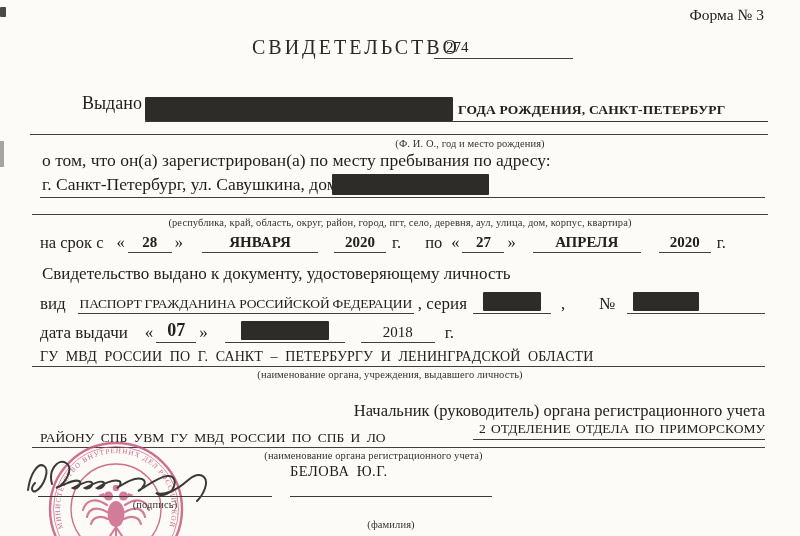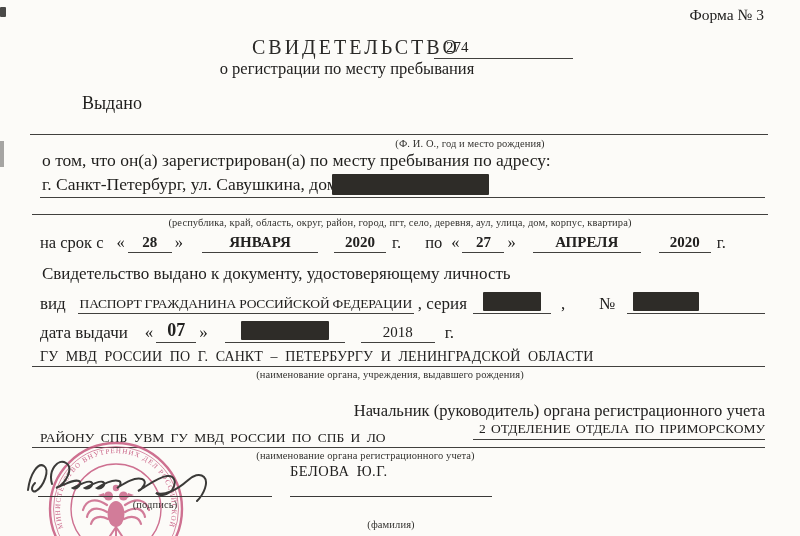--- a/index.html
+++ b/index.html
@@ -66,21 +66,21 @@
 
   .issuer-line{top:348px;left:32px;right:35px;height:18px;border-bottom:1.6px solid #41403e;}
   .issuer-txt{position:absolute;left:8px;bottom:1px;font-size:14px;word-spacing:4px;white-space:nowrap;letter-spacing:.1px;}
   .issuer-caption{top:369px;left:0;width:780px;}
 
   .nach-row{top:401px;left:40px;right:35px;font-size:16.5px;flex-direction:column;}
   .nach-label{white-space:nowrap;}
   .nach-value{flex:1;border-bottom:1.6px solid #41403e;margin-left:10px;font-size:13.5px;word-spacing:2px;padding:0 0 2px 6px;white-space:nowrap;}
   .rayon-line{top:428px;left:32px;right:35px;height:19px;border-bottom:1.6px solid #41403e;}
   .rayon-txt{position:absolute;left:8px;bottom:1px;font-size:13.5px;word-spacing:3px;white-space:nowrap;}
-  .rayon-caption{top:450px;left:0;width:731px;}
+  .rayon-caption{top:450px;left:8px;width:731px;}
 
   
   .stamp-svg{position:absolute;left:41px;top:434px;}
   .sig-svg{position:absolute;left:22px;top:450px;}
   .sig-hr{top:496px;left:38px;width:234px;border-bottom:1.5px solid #3a3938;}
   .sig-caption{top:499px;left:58px;width:194px;}
   .fam-name{top:463px;left:290px;width:202px;text-align:left;font-size:14.5px;letter-spacing:.5px;word-spacing:3px;}
   .fam-hr{top:496px;left:290px;width:202px;border-bottom:1.5px solid #3a3938;}
   .fam-caption{top:499px;left:290px;width:202px;margin-top:20px;}
 
@@ -95,23 +95,26 @@
 
   <div class="abs mark1"></div>
   <div class="abs mark2"></div>
 
   <div class="abs form-no">Форма № 3</div>
 
   <div class="abs title">СВИДЕТЕЛЬСТВО</div>
   <div class="abs title-num">
     <span>274</span>
   </div>
-  <div class="abs subtitle">о регистрации по месту пребывания</div>
 
   <div class="abs vydano-label bodytext" style="font-size:18px">Выдано</div>
+  <div class="vydano-line abs">
+    <span class="redact"></span>
+    <span class="vydano-suffix">ГОДА РОЖДЕНИЯ, САНКТ-ПЕТЕРБУРГ</span>
+  </div>
   <div class="hr fio-hr"></div>
   <div class="caption fio-caption">(Ф. И. О., год и место рождения)</div>
 
   <div class="abs statement bodytext nowrap">о том, что он(а) зарегистрирован(а) по месту пребывания по адресу:</div>
 
   <div class="abs addr-line">
     <span class="txt bodytext nowrap">г. Санкт-Петербург, ул. Савушкина, дом</span>
     <span class="redact addr-redact"></span>
   </div>
   <div class="hr addr-hr2"></div>
@@ -158,21 +161,21 @@
     <span class="ubox month-box">
       <span class="redact"></span>
     </span>
     <span class="field year-field">2018</span>
     <span style="margin-left:10px">г.</span>
   </div>
 
   <div class="abs issuer-line">
     <span class="issuer-txt">ГУ МВД РОССИИ ПО Г. САНКТ – ПЕТЕРБУРГУ И ЛЕНИНГРАДСКОЙ ОБЛАСТИ</span>
   </div>
-  <div class="caption issuer-caption">(наименование органа, учреждения, выдавшего рождения)</div>
+  <div class="caption issuer-caption">(наименование органа, учреждения, выдавшего личность)</div>
 
   <div class="flexrow nach-row">
     <span class="nach-label">Начальник (руководитель) органа регистрационного учета</span>
     <span class="nach-value">2 ОТДЕЛЕНИЕ ОТДЕЛА ПО ПРИМОРСКОМУ</span>
   </div>
   <div class="abs rayon-line">
     <span class="rayon-txt">РАЙОНУ СПБ УВМ ГУ МВД РОССИИ ПО СПБ И ЛО</span>
   </div>
   <div class="caption rayon-caption">(наименование органа регистрационного учета)</div>
 

